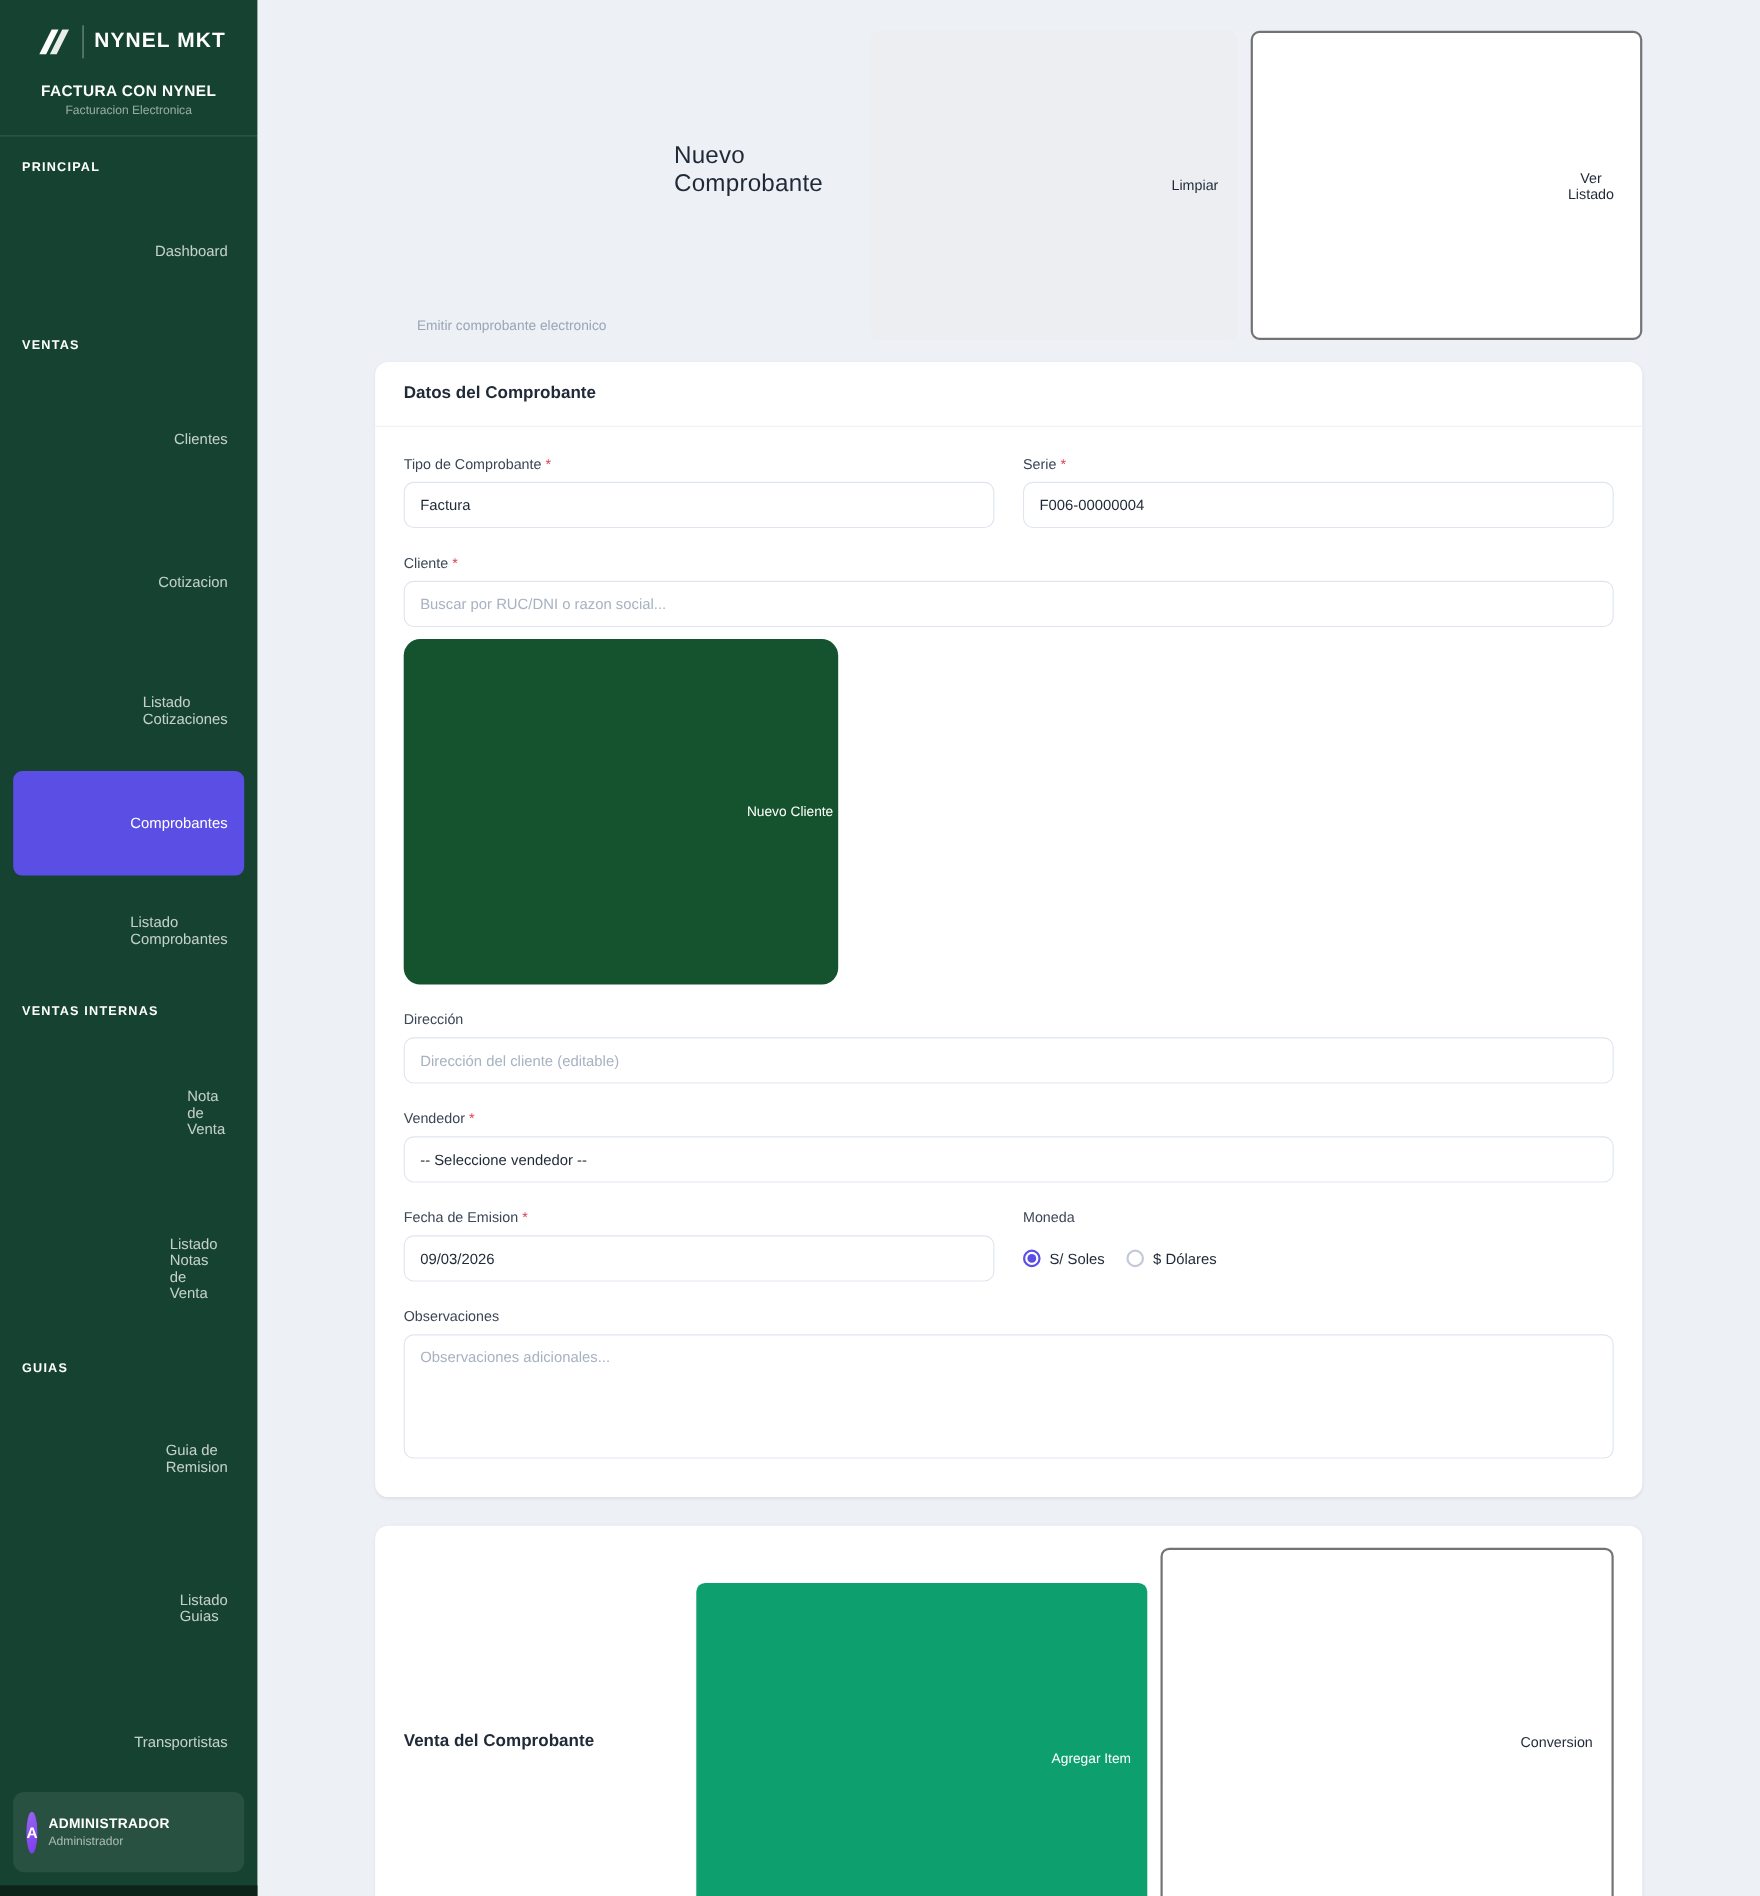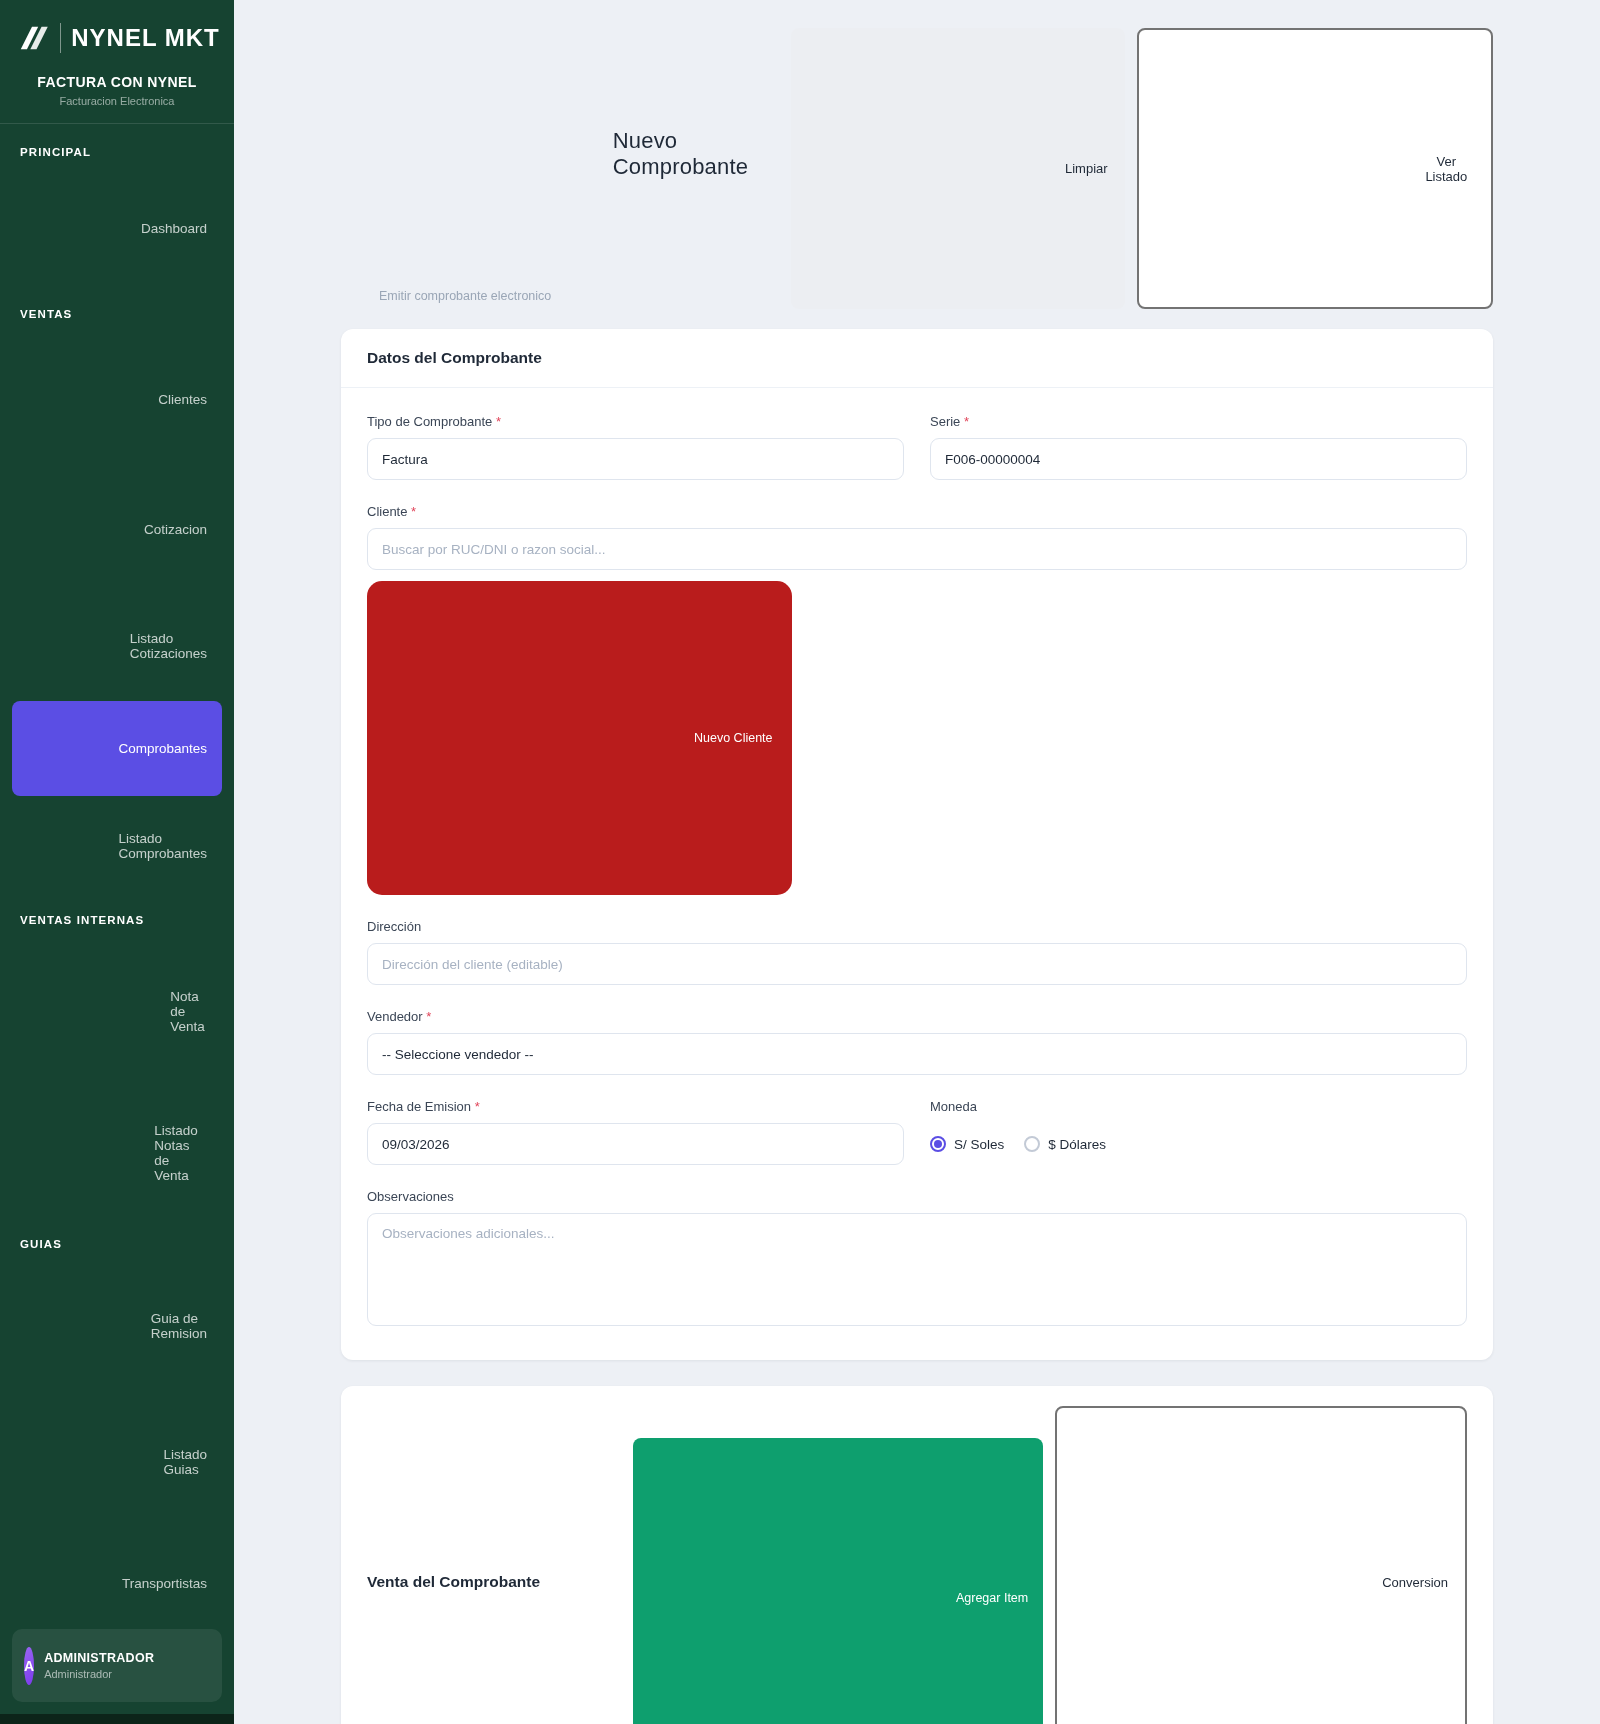--- a/index.html
+++ b/index.html
@@ -7,21 +7,21 @@
     font-family:"Liberation Sans","DejaVu Sans",sans-serif; background:#EDF0F5; }
   body { display:flex; }
 
   
   .sidebar { width:234px; min-width:234px; background:#164331; color:#fff;
     display:flex; flex-direction:column; height:1724px; }
   .logo-area { padding:20px 14px 16px; border-bottom:1px solid rgba(255,255,255,.12); text-align:center; }
   .logo-row { display:flex; align-items:center; justify-content:center; gap:10px; }
   .logo-mark svg { width:36px; height:36px; display:block; }
   .logo-sep { width:1px; height:30px; background:rgba(255,255,255,.45); }
-  .brand-name { font-size:24px; font-weight:bold; letter-spacing:1px; }
+  .brand-name { font-size:19px; font-weight:bold; letter-spacing:1px; }
   .app-title { margin-top:18px; font-size:14px; font-weight:bold; letter-spacing:.4px; }
   .app-sub { margin-top:5px; font-size:11px; color:rgba(255,255,255,.55); }
 
   .nav { flex:1; padding-top:4px; overflow:hidden; }
   .nav-header { display:flex; justify-content:space-between; align-items:center;
     padding:17px 20px 9px; font-size:11.5px; font-weight:bold; letter-spacing:1.1px; color:#fff; cursor:pointer; }
   .nav-header svg { width:14px; height:14px; stroke:rgba(255,255,255,.75); }
   .nav-item { display:flex; align-items:center; gap:14px; margin:2px 12px; padding:9px 15px;
     border-radius:8px; font-size:13.5px; color:rgba(255,255,255,.75); cursor:pointer; }
   .nav-item .nav-icon { display:flex; }
@@ -67,22 +67,22 @@
   .fgroup { margin-bottom:24px; }
   .flabel { display:block; font-size:13px; color:#3B4656; margin-bottom:9px; }
   .req { color:#E0455A; }
   .input { width:100%; height:42px; border:1px solid #DFE5EE; border-radius:9px; padding:0 14px;
     font-size:13.5px; color:#1F2937; font-family:inherit; background:#fff; }
   .input::placeholder, textarea::placeholder { color:#A7B2C2; }
   .select { width:100%; height:42px; border:1px solid #DFE5EE; border-radius:9px; padding:0 14px;
     font-size:13.5px; color:#1F2937; background:#fff; display:flex; align-items:center;
     justify-content:space-between; cursor:pointer; }
   .select svg { width:14px; height:14px; stroke:#6B7280; }
-  .btn-new-client { margin-top:11px; display:inline-flex; align-items:center; gap:8px; background:#b91c1c;
-    color:#fff; border:none; border-radius:15px; padding:7px 19px; font-size:12.5px; cursor:pointer; font-family:inherit; }
+  .btn-new-client { margin-top:11px; display:inline-flex; align-items:center; gap:8px; background:#14532d;
+    color:#fff; border:none; border-radius:15px; padding:7px 4px; font-size:12.5px; cursor:pointer; font-family:inherit; }
   .btn-new-client svg { width:13px; height:13px; stroke:#fff; }
   .date-wrap { position:relative; }
   .date-wrap svg { position:absolute; right:13px; top:13px; width:16px; height:16px; stroke:#374151; pointer-events:none; }
   textarea.input { height:113px; padding:12px 14px; resize:none; }
   .opt-row { display:flex; align-items:center; gap:20px; height:42px; }
   .opt { display:inline-flex; align-items:center; gap:8px; font-size:13.5px; color:#1F2937; cursor:pointer; }
   .radio { position:relative; width:16px; height:16px; border-radius:50%; border:2px solid #C3CAD6; background:#fff; }
   .radio.sel { border-color:#5B4EE4; }
   .radio.sel::after { content:''; position:absolute; inset:2px; border-radius:50%; background:#5B4EE4; }
 

